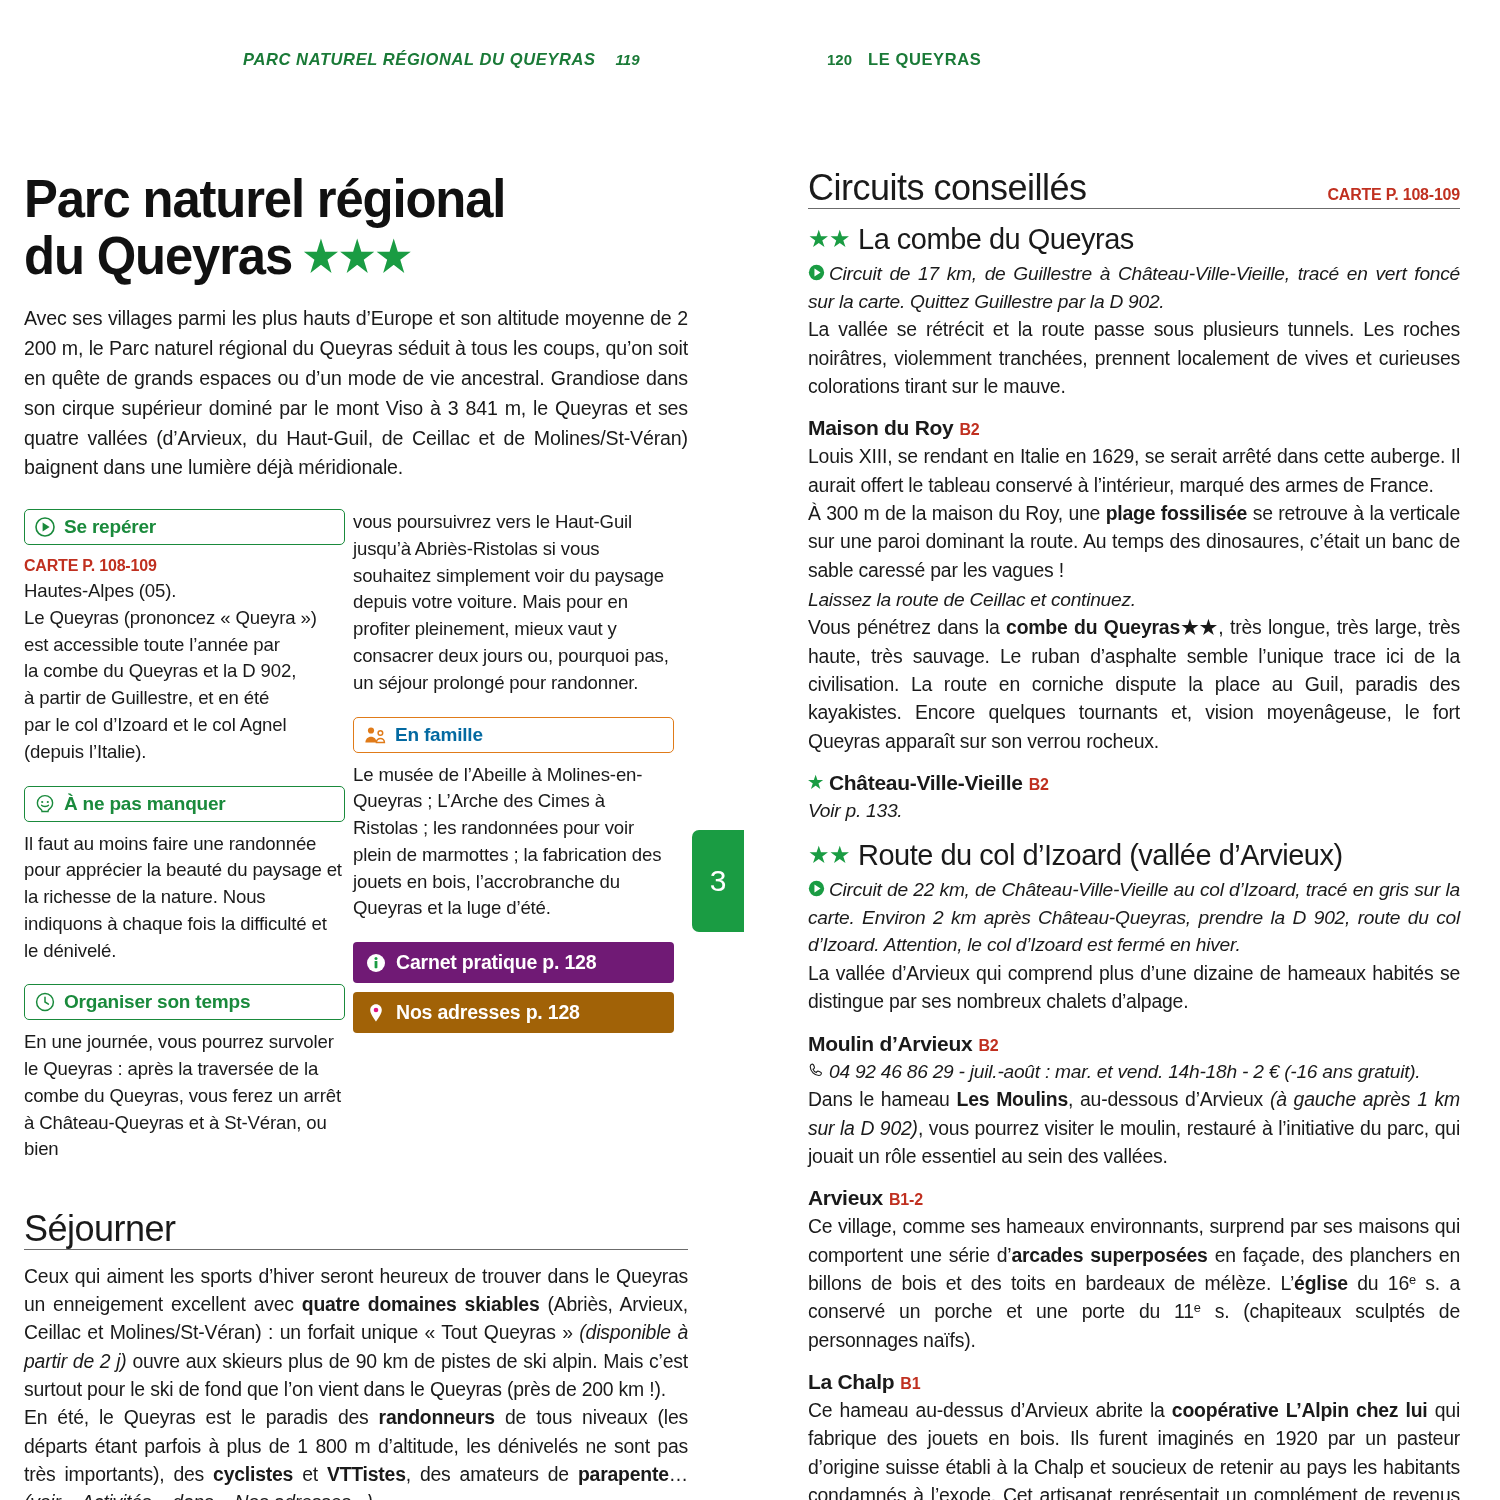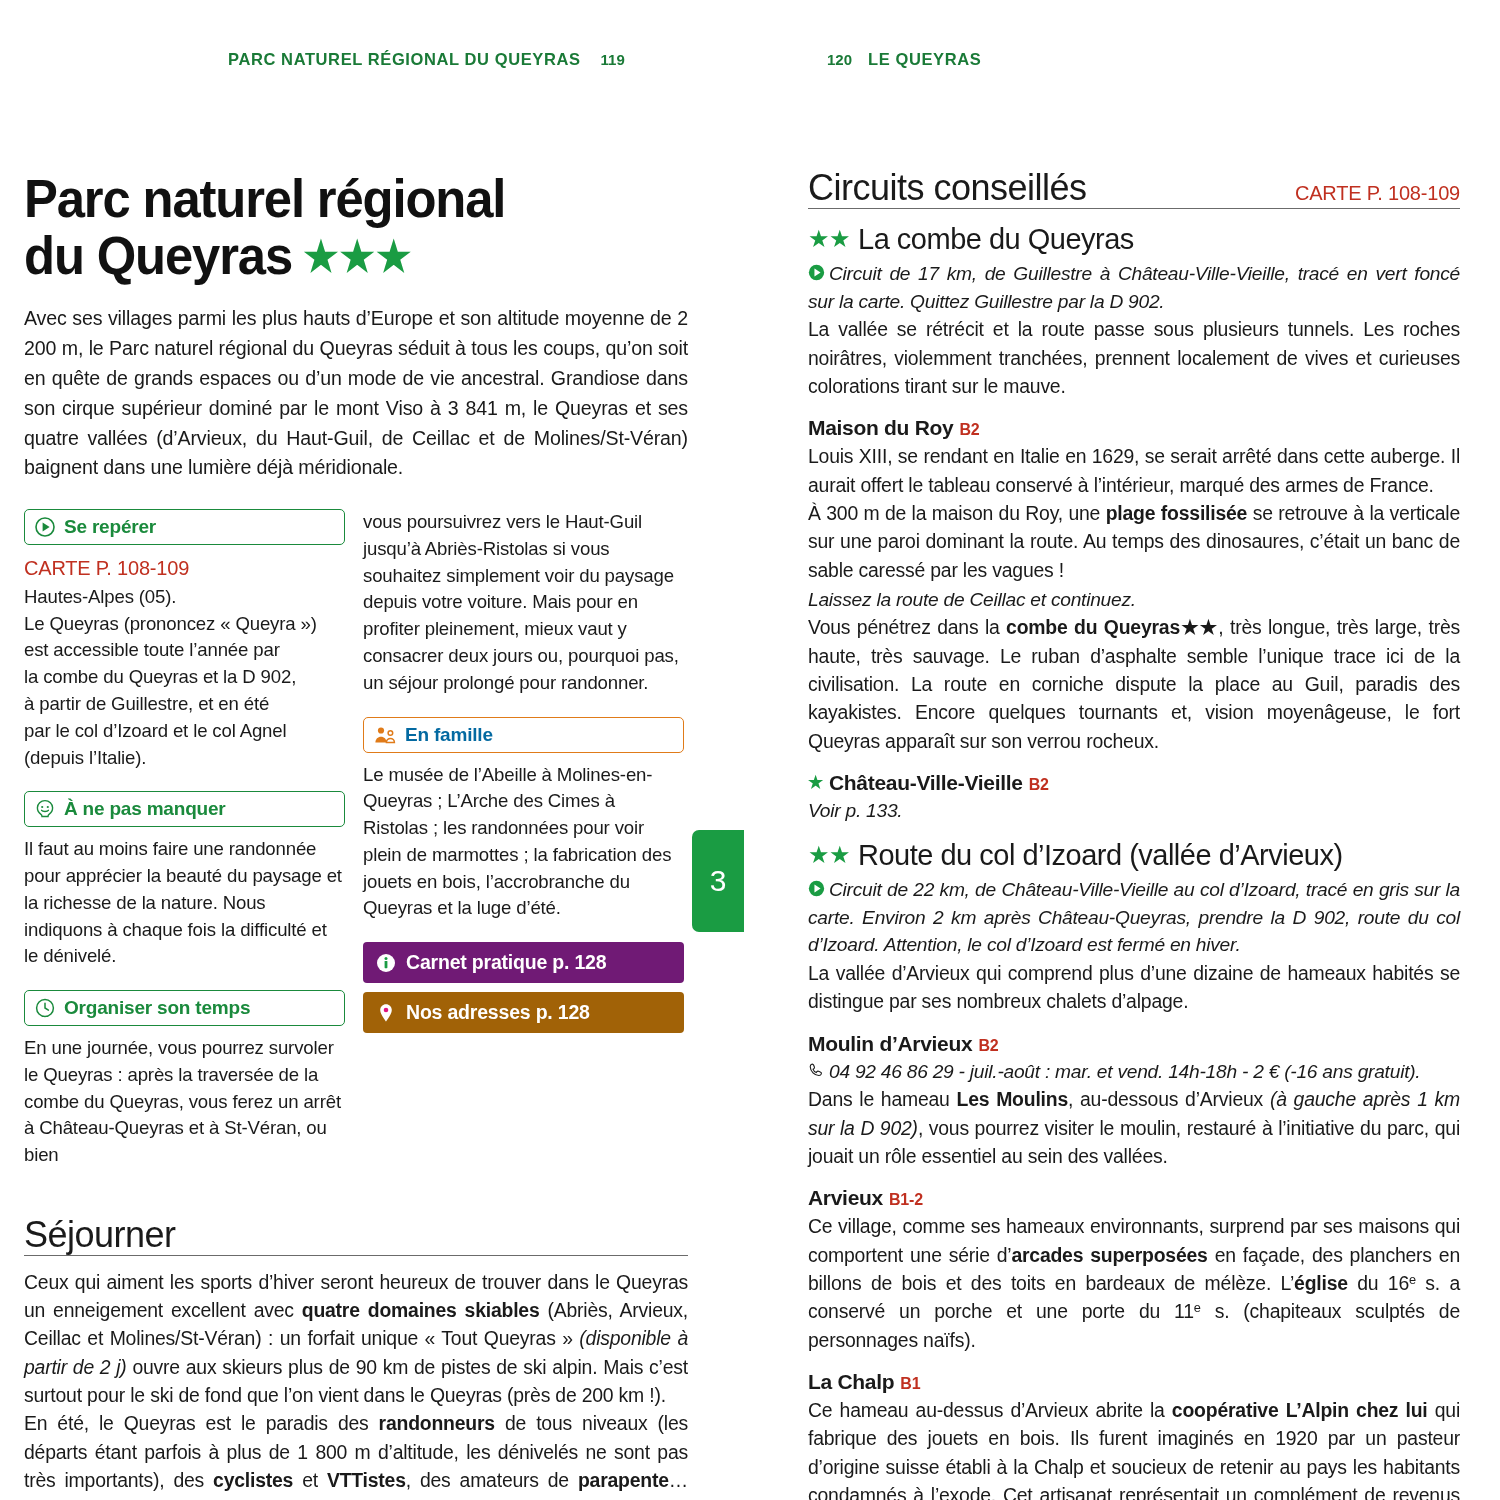--- a/index.html
+++ b/index.html
@@ -25,21 +25,21 @@
   .runhead {
     position: absolute;
     top: 50px;
     font-weight: bold;
     font-size: 16.5px;
     letter-spacing: 0.6px;
     color: #1a7a37;
     text-transform: uppercase;
     white-space: nowrap;
   }
-  .runhead-left { left: 228px; }
+  .runhead-left { left: 243px; font-style: italic; }
   .runhead-left .folio { margin-left: 20px; font-size: 15px; letter-spacing: 0; }
   .runhead-right { left: 827px; }
   .runhead-right .folio { margin-right: 16px; font-size: 15px; letter-spacing: 0; font-weight: bold; }
 
   
   .col-left  { position: absolute; left: 24px;  top: 170px; width: 664px; }
   .col-right { position: absolute; left: 808px; top: 168px; width: 652px; }
 
   
   .chapter-title {
@@ -65,21 +65,21 @@
     font-size: 19.6px;
     line-height: 1.52;
     text-align: justify;
     margin: 0 0 26px 0;
     letter-spacing: -0.15px;
   }
 
   
   .subcols {
     display: flex;
-    gap: 18px;
+    gap: 8px;
   }
   .subcol { width: 321px; }
 
   
   .infobox {
     border: 1px solid #1a8a3c;
     border-radius: 5px;
     padding: 6px 10px 6px 10px;
     display: flex;
     align-items: center;
@@ -97,22 +97,22 @@
   .infobox.orange .infobox-label { color: #0369a1; }
 
   .boxbody {
     font-size: 18.6px;
     line-height: 1.44;
     margin: 0 0 20px 0;
     letter-spacing: -0.15px;
   }
   .carte-ref {
     color: #c03020;
-    font-weight: normal;
-    font-size: 20px;
+    font-weight: bold;
+    font-size: 16px;
     letter-spacing: -0.2px;
     display: block;
     margin-bottom: 1px;
     margin-top: 8px;
   }
 
   
   .pill {
     display: flex;
     align-items: center;

